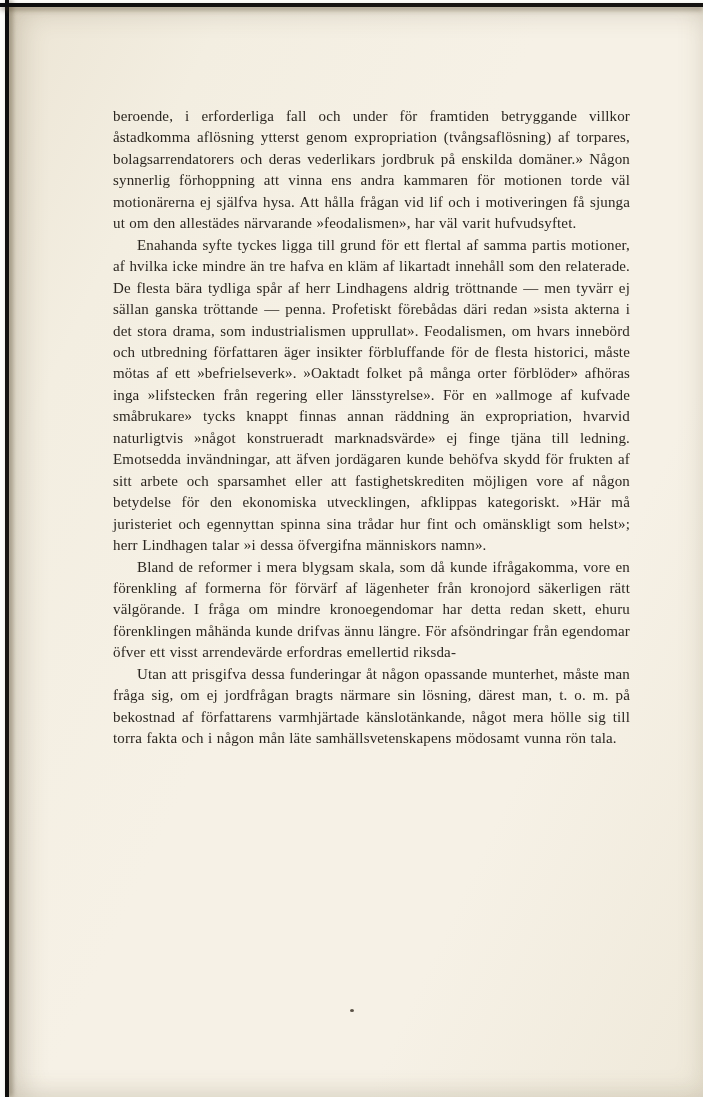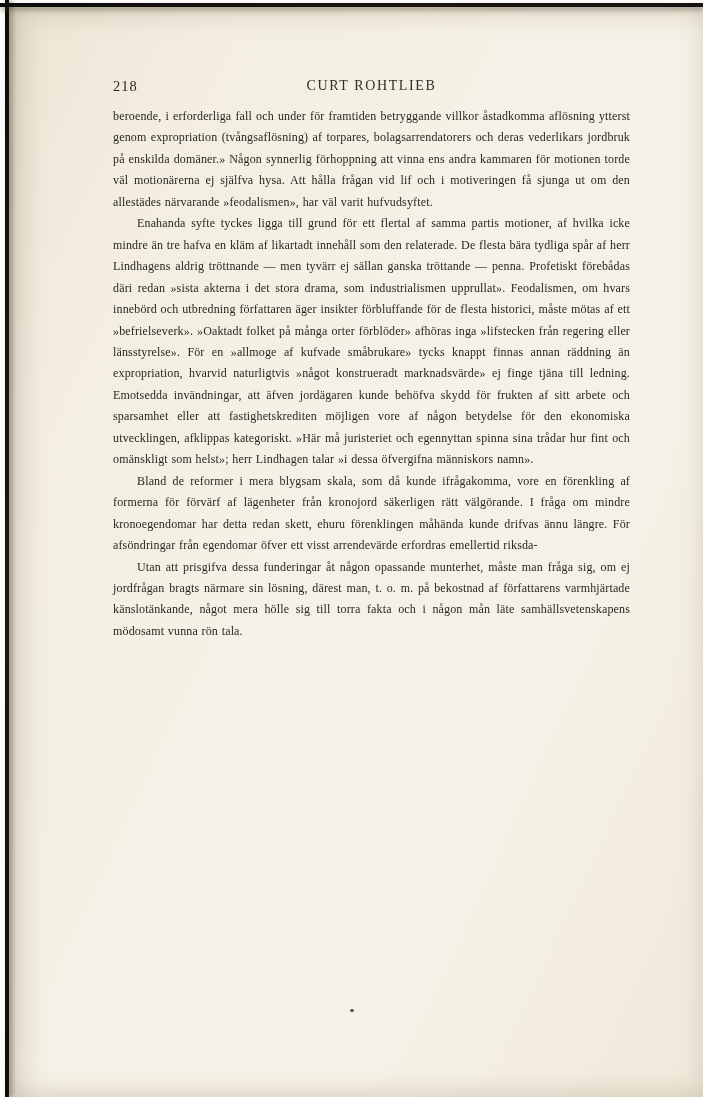--- a/index.html
+++ b/index.html
@@ -67,21 +67,21 @@
     font-size: 14px;
     letter-spacing: 1.6px;
     color: #332d26;
   }
   .body-text {
     position: absolute;
     top: 106px;
     left: 113px;
     width: 517px;
     text-align: justify;
-    font-size: 12px;
+    font-size: 15px;
     line-height: 21.45px;
     color: #2b2620;
     letter-spacing: 0.15px;
     word-spacing: 0.5px;
   }
   .body-text p {
     margin: 0;
     text-indent: 24px;
   }
   .body-text p.continuation {
@@ -100,24 +100,20 @@
 </head>
 <body>
 
 <div class="scan-root">
 
   <div class="paper"></div>
 
   <div class="edge-left"></div>
   <div class="edge-top"></div>
 
-  <div class="header">
-    <span class="page-number">218</span>
-    <span class="running-title">CURT ROHTLIEB</span>
-  </div>
 
   <div class="body-text">
     <p class="continuation">beroende, i erforderliga fall och under för framtiden betryggande villkor åstadkomma aflösning ytterst genom expropriation (tvångsaflösning) af torpares, bolagsarrendatorers och deras vederlikars jordbruk på enskilda domäner.»  Någon synnerlig förhoppning att vinna ens andra kammaren för motionen torde väl motionärerna ej själfva hysa.  Att hålla frågan vid lif och i motiveringen få sjunga ut om den allestädes närvarande »feodalismen», har väl varit hufvudsyftet.</p>
     <p>Enahanda syfte tyckes ligga till grund för ett flertal af samma partis motioner, af hvilka icke mindre än tre hafva en kläm af likartadt innehåll som den relaterade.  De flesta bära tydliga spår af herr Lindhagens aldrig tröttnande — men tyvärr ej sällan ganska tröttande — penna.  Profetiskt förebådas däri redan »sista akterna i det stora drama, som industrialismen upprullat».  Feodalismen, om hvars innebörd och utbredning författaren äger insikter förbluffande för de flesta historici, måste mötas af ett »befrielseverk».  »Oaktadt folket på många orter förblöder» afhöras inga »lifstecken från regering eller länsstyrelse». För en »allmoge af kufvade småbrukare» tycks knappt finnas annan räddning än expropriation, hvarvid naturligtvis »något konstrueradt marknadsvärde» ej finge tjäna till ledning.  Emotsedda invändningar, att äfven jordägaren kunde behöfva skydd för frukten af sitt arbete och sparsamhet eller att fastighetskrediten möjligen vore af någon betydelse för den ekonomiska utvecklingen, afklippas kategoriskt.  »Här må juristeriet och egennyttan spinna sina trådar hur fint och omänskligt som helst»;  herr Lindhagen talar »i dessa öfvergifna människors namn».</p>
     <p>Bland de reformer i mera blygsam skala, som då kunde ifrågakomma, vore en förenkling af formerna för förvärf af lägenheter från kronojord säkerligen rätt välgörande.  I fråga om mindre kronoegendomar har detta redan skett, ehuru förenklingen måhända kunde drifvas ännu längre.  För afsöndringar från egendomar öfver ett visst arrendevärde erfordras emellertid riksda-</p>
     <p>Utan att prisgifva dessa funderingar åt någon opassande munterhet, måste man fråga sig, om ej jordfrågan bragts närmare sin lösning, därest man, t. o. m. på bekostnad af författarens varmhjärtade känslotänkande, något mera hölle sig till torra fakta och i någon mån läte samhällsvetenskapens mödosamt vunna rön tala.</p>
   </div>
 
   <div class="ink-speck"></div>
 

